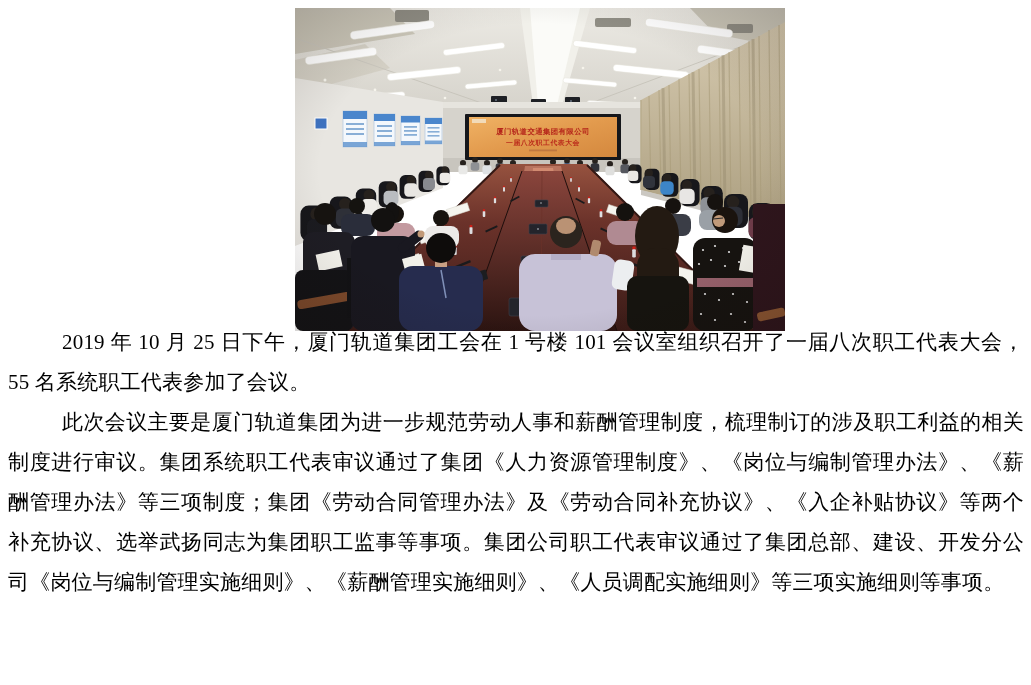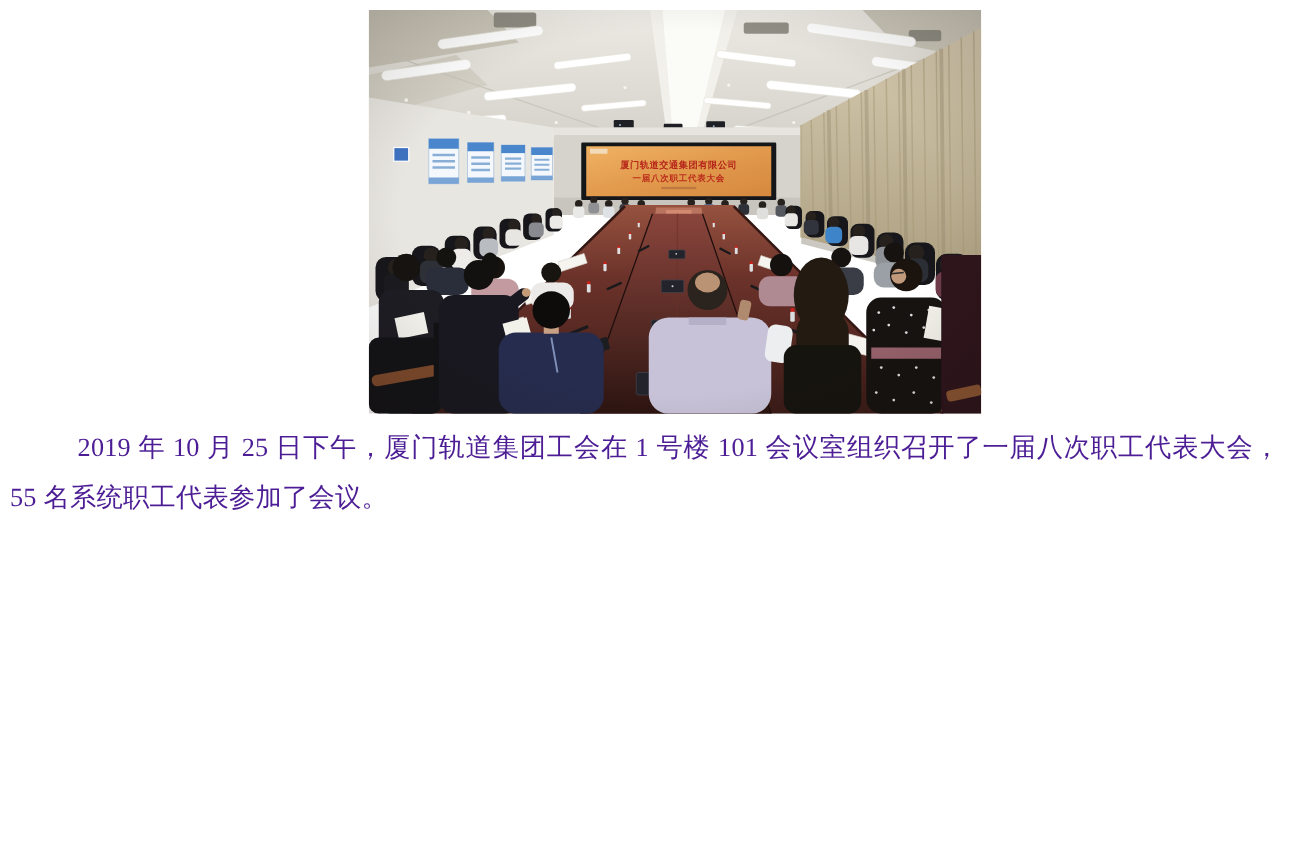--- a/index.html
+++ b/index.html
@@ -19,23 +19,23 @@
     left:295px;
     top:8px;
     width:490px;
     height:323px;
     line-height:0;
   }
   .photo-figure svg{display:block;}
   .article{
     position:absolute;
     left:8px;
-    top:338px;
+    top:322px;
     width:1016px;
-    color:#4c1d95;
+    color:#000000;
   }
   .article p{
     margin:0;
     font-size:21px;
     line-height:40px;
     text-align:justify;
     text-indent:54px;
     letter-spacing:0.2px;
   }
 </style>
@@ -410,15 +410,16 @@
         <rect x="458" y="196" width="32" height="127" fill="#2e151c"></rect>
         <rect x="462" y="302" width="28" height="9" rx="3" fill="#8a5532" transform="rotate(-12 476 306)"></rect>
       </g>
 
       <rect x="0" y="0" width="490" height="323" fill="url(#gVig)"></rect>
     </svg>
   </div>
 
   <div class="article">
     <p>2019 年 10 月 25 日下午，厦门轨道集团工会在 1 号楼 101 会议室组织召开了一届八次职工代表大会，55 名系统职工代表参加了会议。</p>
+    <p>此次会议主要是厦门轨道集团为进一步规范劳动人事和薪酬管理制度，梳理制订的涉及职工利益的相关制度进行审议。集团系统职工代表审议通过了集团《人力资源管理制度》、《岗位与编制管理办法》、《薪酬管理办法》等三项制度；集团《劳动合同管理办法》及《劳动合同补充协议》、《入企补贴协议》等两个补充协议、选举武扬同志为集团职工监事等事项。集团公司职工代表审议通过了集团总部、建设、开发分公司《岗位与编制管理实施细则》、《薪酬管理实施细则》、《人员调配实施细则》等三项实施细则等事项。</p>
   </div>
 
 </div>
 
 </body></html>

